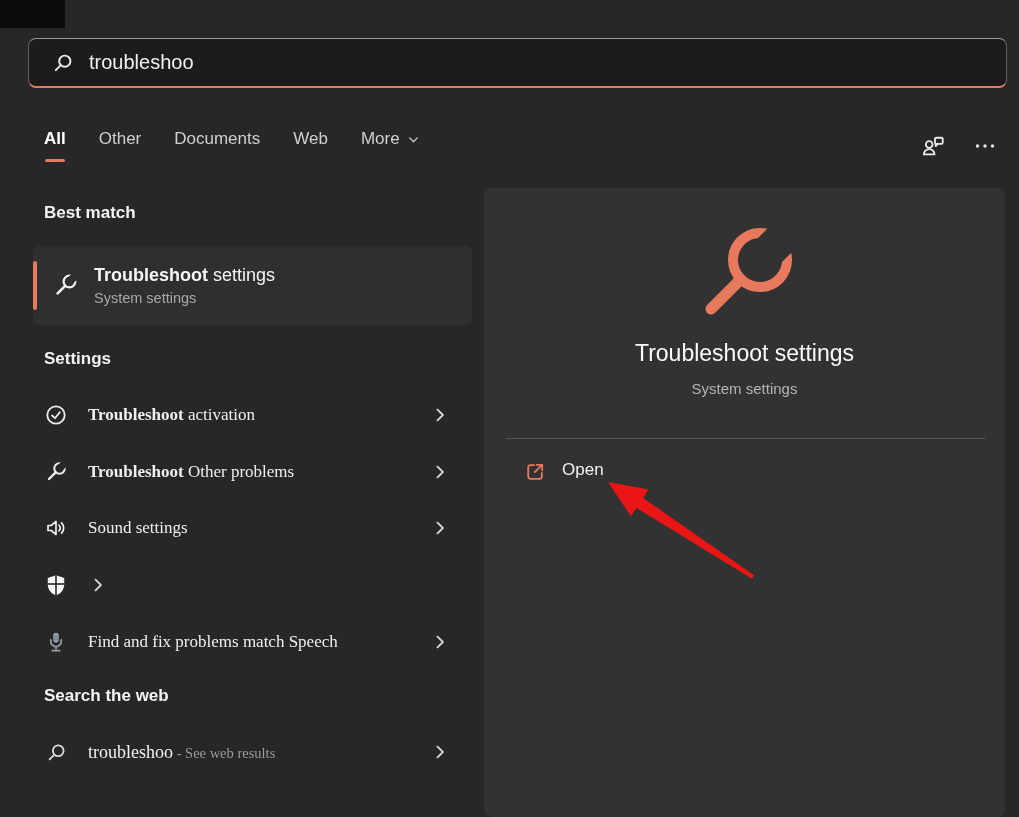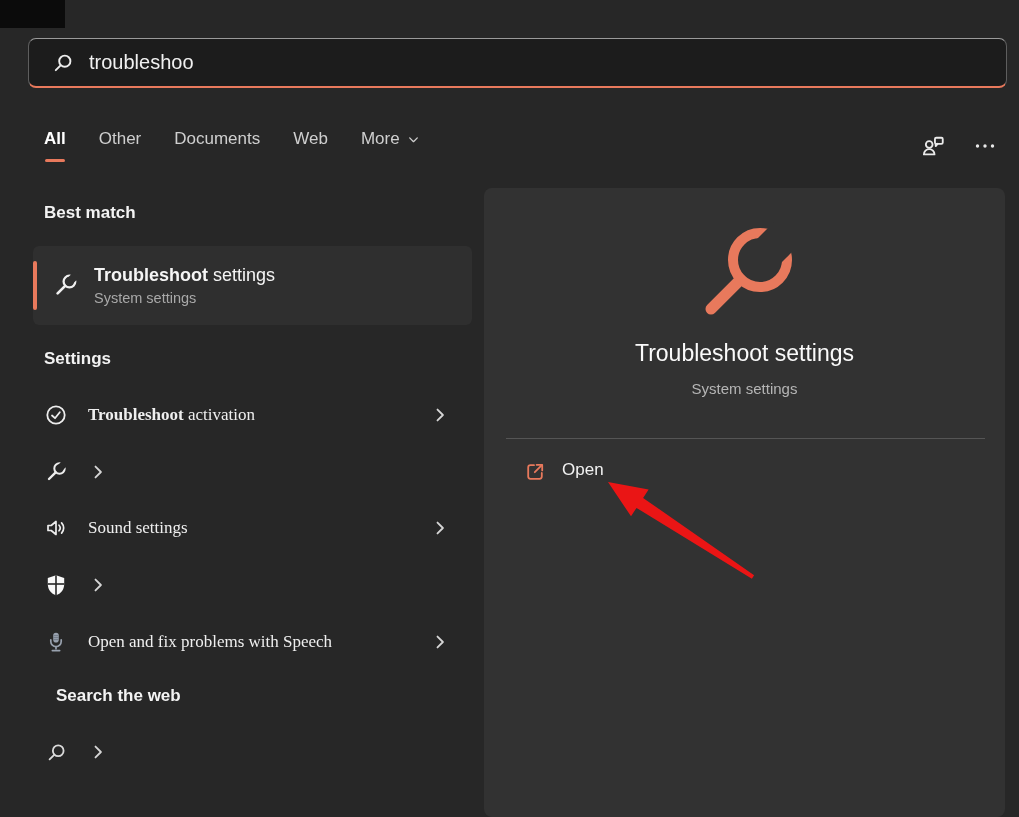--- a/index.html
+++ b/index.html
@@ -35,21 +35,21 @@
   .tab.selected { color:#FFFFFF; font-weight:600; }
   .tab.selected::after {
     content:""; position:absolute; left:1px; bottom:1px;
     width:20px; height:3px; border-radius:2px; background:var(--accent);
   }
   .corner-icons { margin-left:auto; display:flex; align-items:center; gap:26px; padding-top:2px; }
   .icon-btn { display:flex; align-items:center; justify-content:center; cursor:pointer; }
 
   
   .heading { position:absolute; left:44px; font-size:17px; font-weight:700; color:#F3F3F3; }
-  #h-best { top:203px; } #h-settings { top:349px; } #h-web { top:686px;margin-left:12px; }
+  #h-best { top:203px; } #h-settings { top:349px; } #h-web { top:686px; }
 
   .best-card {
     position:absolute; left:33px; top:246px; width:439px; height:79px;
     background:#2F2F2F; border-radius:6px; display:flex; align-items:center;
     padding:0 16px 0 19px; cursor:pointer;
   }
   .accent-bar { position:absolute; left:0; top:15px; width:4px; height:49px; border-radius:3px; background:var(--accent); }
   .bm-icon { margin-right:15px; flex:none; display:flex; }
   .bm-title { font-size:18px; color:#F5F5F5; }
   .bm-title .match { font-weight:700; }
@@ -176,20 +176,21 @@
   </div>
 
   <div class="row" id="row-1">
     <span class="row-icon">
       <svg width="24" height="24" viewBox="0 0 24 24">
         <circle cx="15.5" cy="8.5" r="5.2" stroke="#EDEDED" stroke-width="2" fill="none"></circle>
         <line x1="16.5" y1="7.5" x2="23.5" y2="0.5" stroke="#272727" stroke-width="7"></line>
         <line x1="11.7" y1="12.3" x2="5" y2="19" stroke="#EDEDED" stroke-width="2.4" stroke-linecap="round"></line>
       </svg>
     </span>
+    <span class="row-label"><span class="match">Troubleshoot</span><span> Other problems</span></span>
     <span class="chev">
       <svg width="20" height="20" viewBox="0 0 24 24" fill="none" stroke="#D6D6D6" stroke-width="2.2" stroke-linecap="round" stroke-linejoin="round">
           <polyline points="9,5.5 15.5,12 9,18.5"></polyline>
         </svg>
     </span>
   </div>
 
   <div class="row" id="row-2">
     <span class="row-icon">
       <svg width="24" height="24" viewBox="0 0 24 24" fill="none" stroke="#EDEDED" stroke-width="1.7" stroke-linecap="round" stroke-linejoin="round">
@@ -226,37 +227,38 @@
       <svg width="24" height="24" viewBox="0 0 24 24" fill="none">
         <rect x="9.2" y="2.8" width="5.6" height="9.8" rx="2.8" fill="#98A1AE"></rect>
         <line x1="9.4" y1="5.6" x2="14.6" y2="5.6" stroke="#6E7682" stroke-width="0.9"></line>
         <line x1="9.2" y1="7.6" x2="14.8" y2="7.6" stroke="#6E7682" stroke-width="0.9"></line>
         <line x1="9.4" y1="9.6" x2="14.6" y2="9.6" stroke="#6E7682" stroke-width="0.9"></line>
         <path d="M6.8 9.8 v1.6 a5.2 5.2 0 0 0 10.4 0 V9.8" stroke="#98A1AE" stroke-width="1.7" stroke-linecap="round"></path>
         <line x1="12" y1="16.8" x2="12" y2="19.6" stroke="#98A1AE" stroke-width="1.7"></line>
         <path d="M8.4 20.6 h7.2" stroke="#98A1AE" stroke-width="1.8" stroke-linecap="round"></path>
       </svg>
     </span>
-    <span class="row-label"><span class="match"></span><span>Open and fix problems with Speech</span></span>
+    <span class="row-label"><span class="match"></span><span>Find and fix problems match Speech</span></span>
     <span class="chev">
       <svg width="20" height="20" viewBox="0 0 24 24" fill="none" stroke="#D6D6D6" stroke-width="2.2" stroke-linecap="round" stroke-linejoin="round">
           <polyline points="9,5.5 15.5,12 9,18.5"></polyline>
         </svg>
     </span>
   </div>
 
   <div class="heading" id="h-web">Search the web</div>
 
   <div class="row" id="row-web">
     <span class="row-icon">
       <svg width="23" height="23" viewBox="0 0 24 24" fill="none" stroke="#DADADA" stroke-width="1.9" stroke-linecap="round">
         <circle cx="13.8" cy="10.2" r="5.6"></circle>
           <line x1="9.6" y1="14.4" x2="4.8" y2="19.2"></line>
       </svg>
     </span>
+    <span class="row-label"><span class="web-query">troubleshoo</span><span class="web-suffix"> - See web results</span></span>
     <span class="chev">
       <svg width="20" height="20" viewBox="0 0 24 24" fill="none" stroke="#D6D6D6" stroke-width="2.2" stroke-linecap="round" stroke-linejoin="round">
           <polyline points="9,5.5 15.5,12 9,18.5"></polyline>
         </svg>
     </span>
   </div>
 
   <div class="panel">
     <span class="panel-icon">
       <svg width="120" height="120" viewBox="0 0 120 120">

